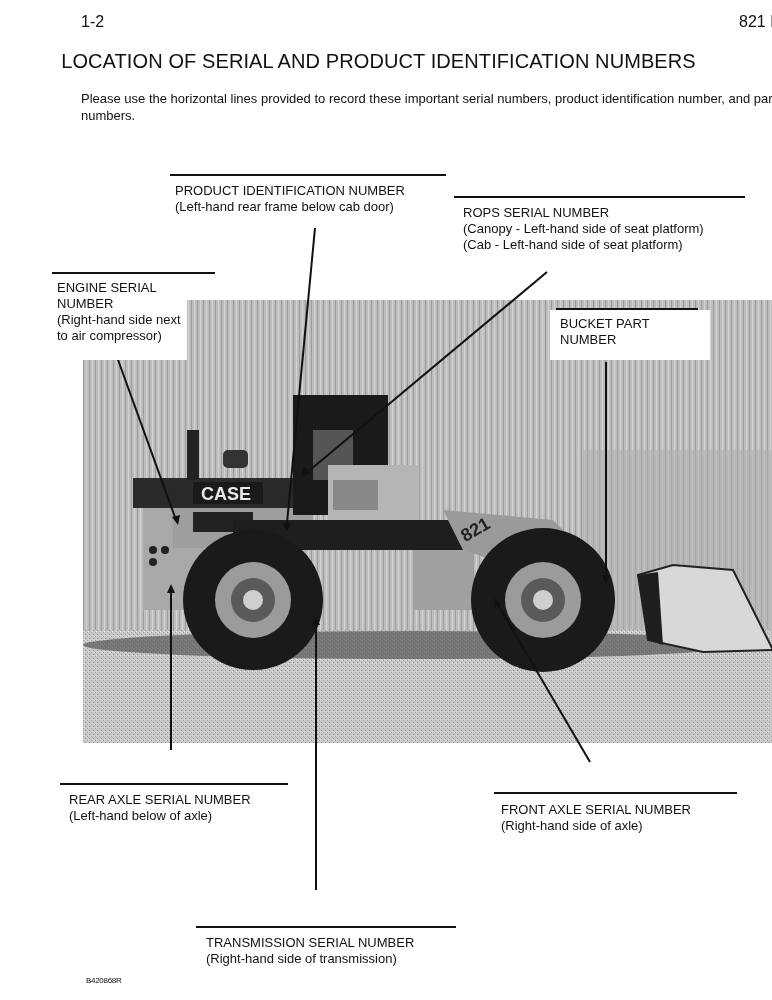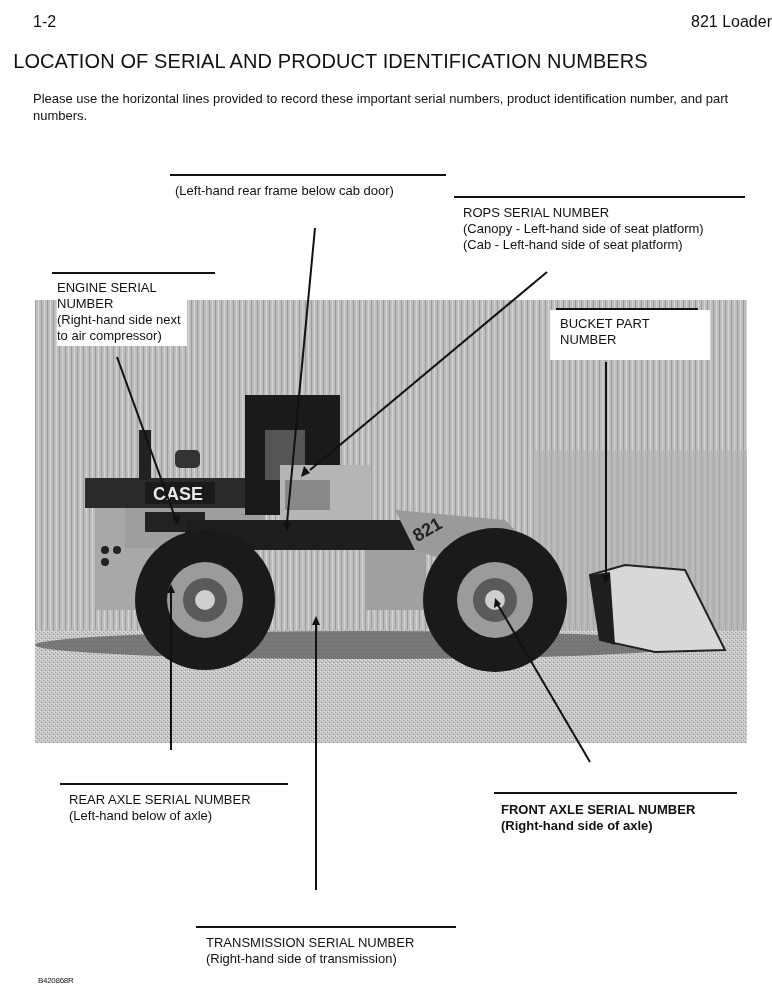--- a/index.html
+++ b/index.html
@@ -1,18 +1,18 @@
 <!DOCTYPE html>
 <html><head>
   <meta charset="utf-8">
   <style>
     html, body { margin: 0; padding: 0; background: #ffffff; }
     body { width: 772px; height: 1000px; position: relative; overflow: hidden;
            font-family: "Liberation Sans", sans-serif; color: #111; }
-    .abs { position: absolute; }
+    .abs { position: absolute; margin-left: 48px; }
     .page-num { left: 33px; top: 13px; font-size: 16px; }
     .running-head { left: 0; width: 772px; top: 13px; font-size: 16px; text-align: right; }
     .title { left: 0; width: 661px; top: 50px; font-size: 20px; text-align: center; letter-spacing: 0.1px; }
     .intro { left: 33px; top: 90px; width: 720px; font-size: 13px; line-height: 17px; }
     .photo { left: 35px; top: 300px; width: 712px; height: 443px; }
     .rule { position: absolute; height: 1.5px; background: #111; }
     .label { position: absolute; font-size: 13px; line-height: 16px; white-space: nowrap; }
     .label .heading { display: block; }
     .label .sub { display: block; }
     .label-box { background: #fff; }
@@ -119,47 +119,48 @@
 
 <div class="rule" style="left:170px; top:174px; width:276px;"></div>
 <div class="rule" style="left:454px; top:196px; width:291px;"></div>
 <div class="rule" style="left:52px; top:272px; width:163px;"></div>
 <div class="rule" style="left:556px; top:308px; width:142px;"></div>
 <div class="rule" style="left:60px; top:783px; width:228px;"></div>
 <div class="rule" style="left:494px; top:792px; width:243px;"></div>
 <div class="rule" style="left:196px; top:926px; width:260px;"></div>
 
 <div class="label" style="left:175px; top:183px;">
+  <span class="heading">PRODUCT IDENTIFICATION NUMBER</span>
   <span class="sub">(Left-hand rear frame below cab door)</span>
 </div>
 
 <div class="label" style="left:463px; top:205px;">
   <span class="heading">ROPS SERIAL NUMBER</span>
   <span class="sub">(Canopy - Left-hand side of seat platform)</span>
   <span class="sub">(Cab - Left-hand side of seat platform)</span>
 </div>
 
-<div class="label label-box" style="left:57px; top:280px; padding-right:6px; padding-bottom:2px;">
+<div class="label label-box" style="left:57px; top:280px; padding-right:6px; padding-bottom:16px;">
   <span class="heading">ENGINE SERIAL</span>
   <span class="heading">NUMBER</span>
   <span class="sub">(Right-hand side next</span>
   <span class="sub">to air compressor)</span>
 </div>
 
 <div class="label label-box" style="left:550px; top:310px; width:150px; padding:6px 0 12px 10px;">
   <span class="heading">BUCKET PART</span>
   <span class="heading">NUMBER</span>
 </div>
 
 <div class="label" style="left:69px; top:792px;">
   <span class="heading">REAR AXLE SERIAL NUMBER</span>
   <span class="sub">(Left-hand below of axle)</span>
 </div>
 
-<div class="label" style="left:501px; top:802px;font-weight:bold;">
+<div class="label" style="left:501px; top:802px;">
   <span class="heading">FRONT AXLE SERIAL NUMBER</span>
   <span class="sub">(Right-hand side of axle)</span>
 </div>
 
 <div class="label" style="left:206px; top:935px;">
   <span class="heading">TRANSMISSION SERIAL NUMBER</span>
   <span class="sub">(Right-hand side of transmission)</span>
 </div>
 
 <div class="abs figcode">B420868R</div>

